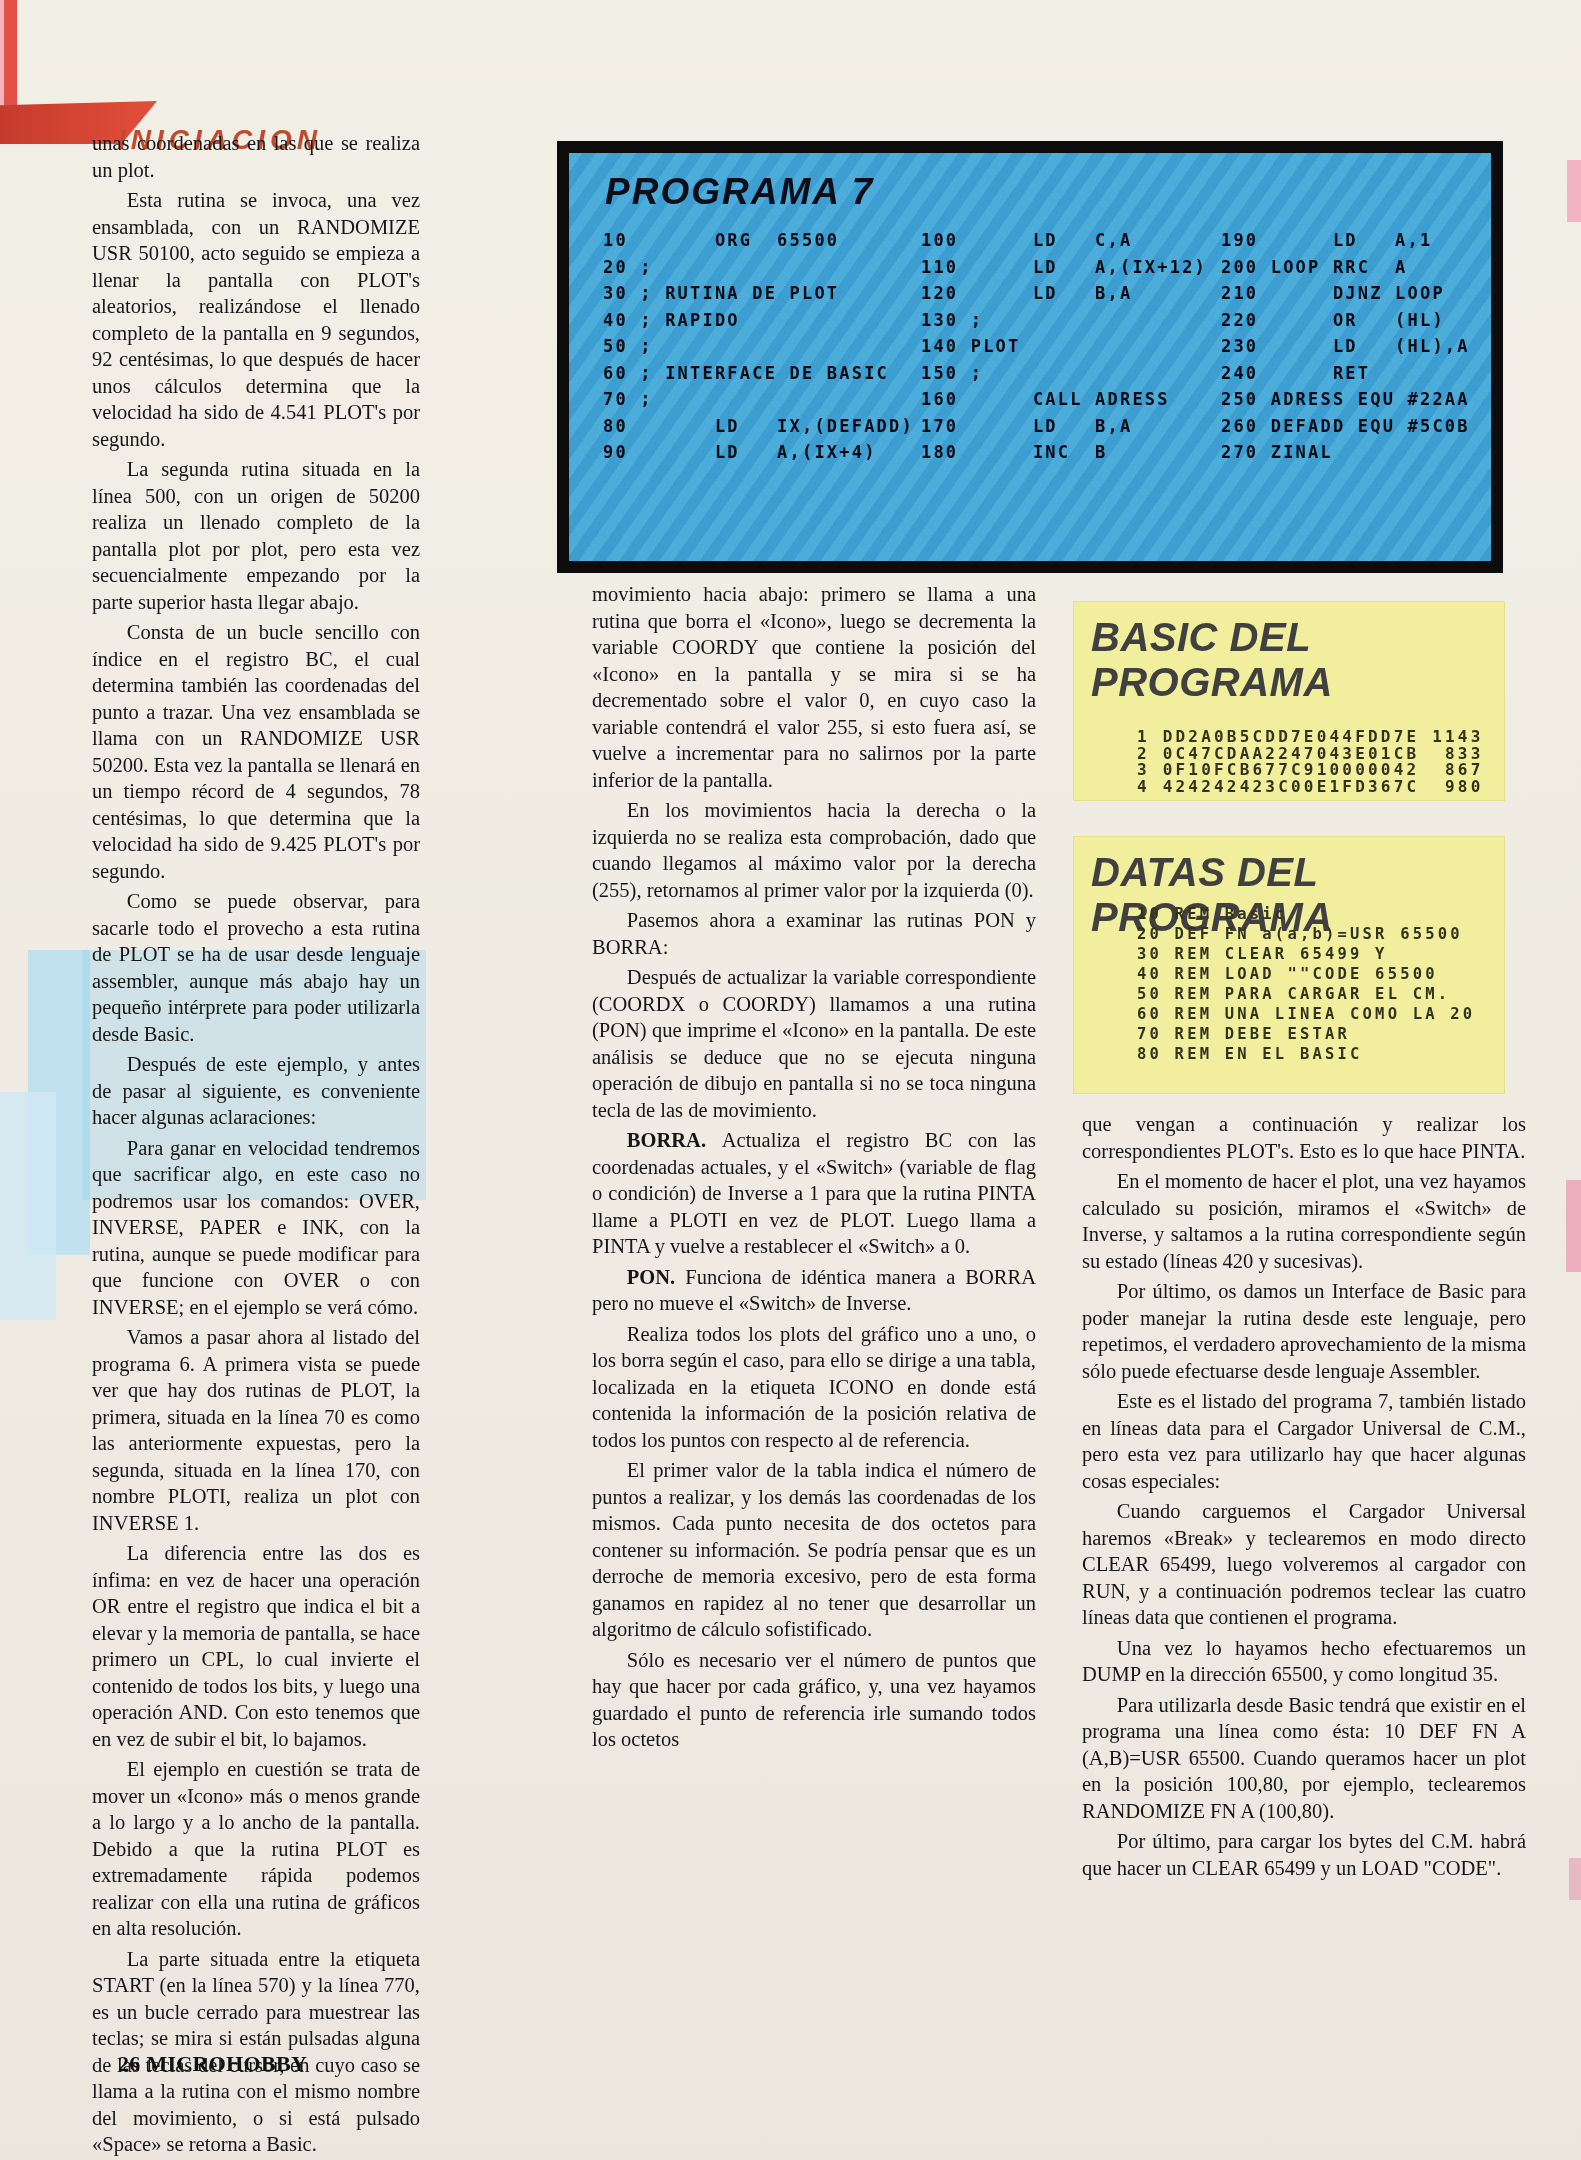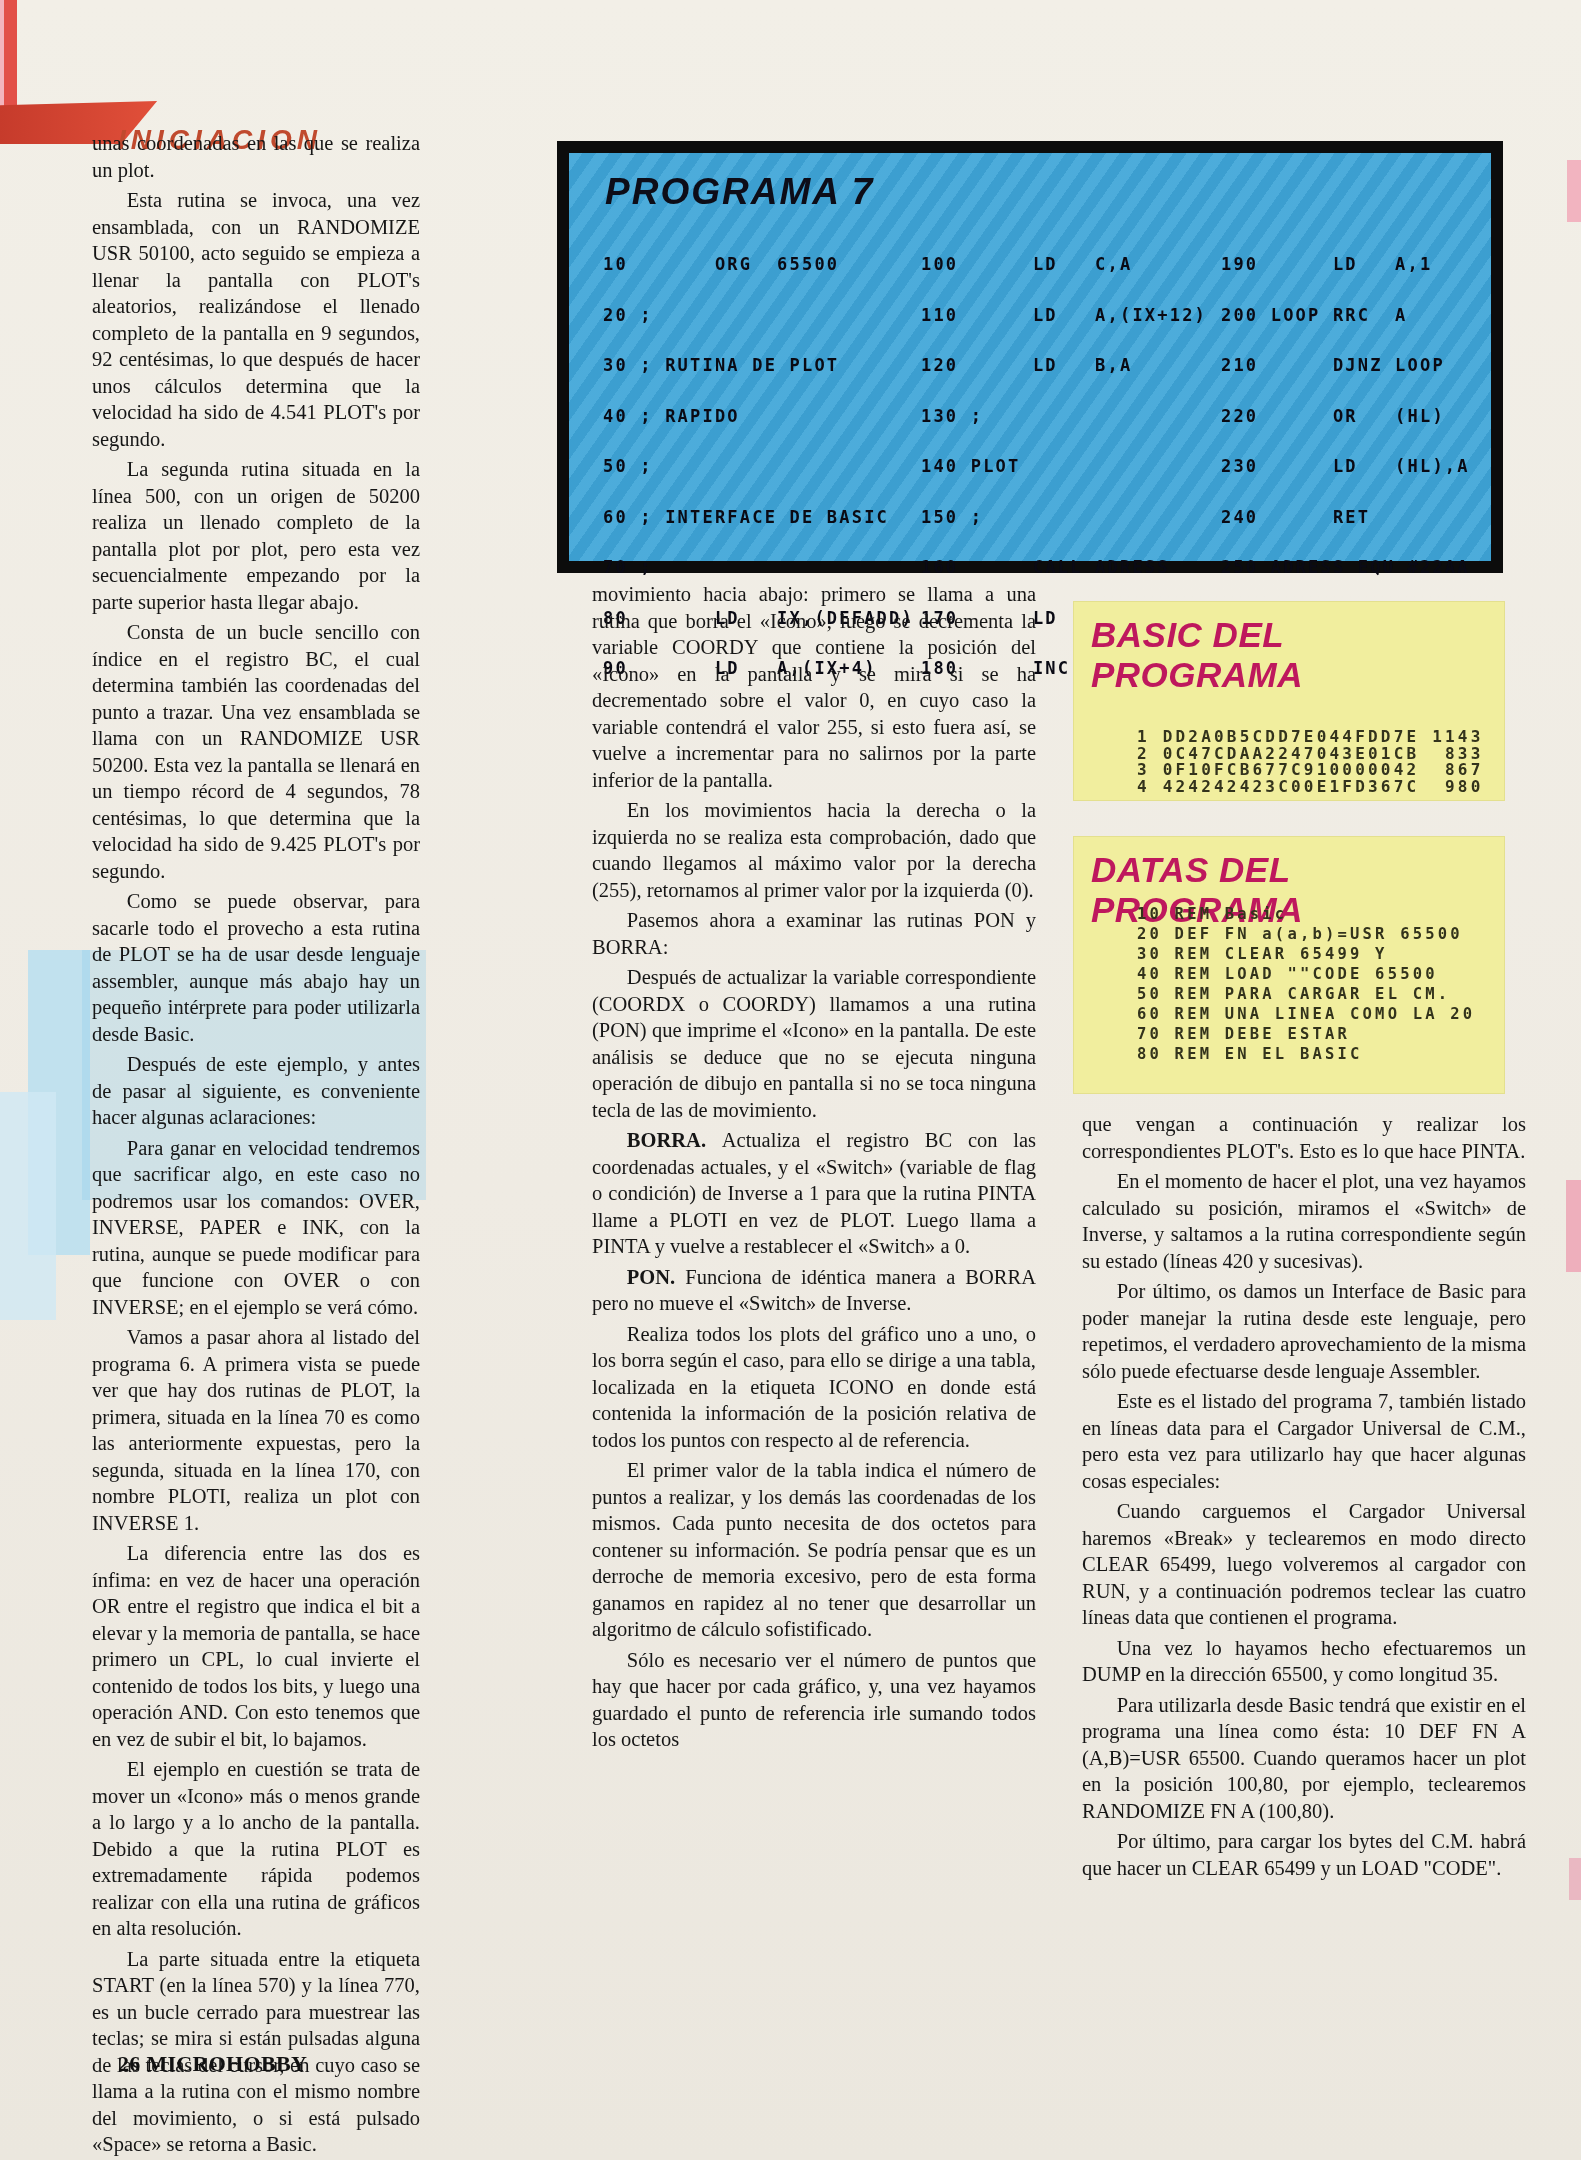--- a/index.html
+++ b/index.html
@@ -21,25 +21,25 @@
   .para.noindent{text-indent:0;}
   .para b{font-weight:700;}
   
   .program-box{left:557px;top:141px;width:946px;height:432px;box-sizing:border-box;
      border:12px solid #0c0c0c;
      background:repeating-linear-gradient(125deg,rgba(255,255,255,.07) 0 11px,rgba(0,20,60,.05) 11px 22px),#3fa6d8;}
   .program-title{left:36px;top:18px;font-family:"Liberation Sans",sans-serif;font-weight:700;
      font-style:italic;font-size:37px;letter-spacing:2px;color:#0d0d18;}
   .codecol{position:absolute;top:74px;font-family:"DejaVu Sans Mono",monospace;font-weight:700;
      font-size:17px;letter-spacing:2.2px;line-height:26.5px;color:#0a0a14;white-space:pre;}
-  .codecol div{height:26.5px;margin-top:24px;}
+  .codecol div{height:26.5px;}
   
   .ybox{width:432px;background:#f1ee9e;box-shadow:0 0 0 1px #e4e08e inset;}
   .ybox-title{left:18px;top:14px;font-family:"Liberation Sans",sans-serif;font-weight:700;
-     font-style:italic;font-size:35px;letter-spacing:.5px;color:#be185d;}
+     font-style:italic;font-size:40px;letter-spacing:.5px;color:#404040;}
   .mono-lines{position:absolute;left:20px;font-family:"DejaVu Sans Mono",monospace;font-weight:700;
      white-space:pre;color:#33331c;font-size:16px;letter-spacing:3.2px;margin-left:44px;}
   .mono-lines div{margin:0;}
   
   .blue-bar-a{left:28px;top:950px;width:62px;height:305px;background:#b8dff0;opacity:.85;}
   .blue-bar-b{left:0;top:1092px;width:56px;height:228px;background:#cfe8f4;opacity:.8;}
   .blue-wash{left:82px;top:950px;width:344px;height:250px;background:rgba(140,205,235,.32);}
   .pink-a{left:1567px;top:160px;width:14px;height:62px;background:#f2b4c0;}
   .pink-b{left:1566px;top:1180px;width:15px;height:92px;background:#eeafbc;}
   .pink-c{left:1569px;top:1858px;width:12px;height:42px;background:#eab8c2;}

